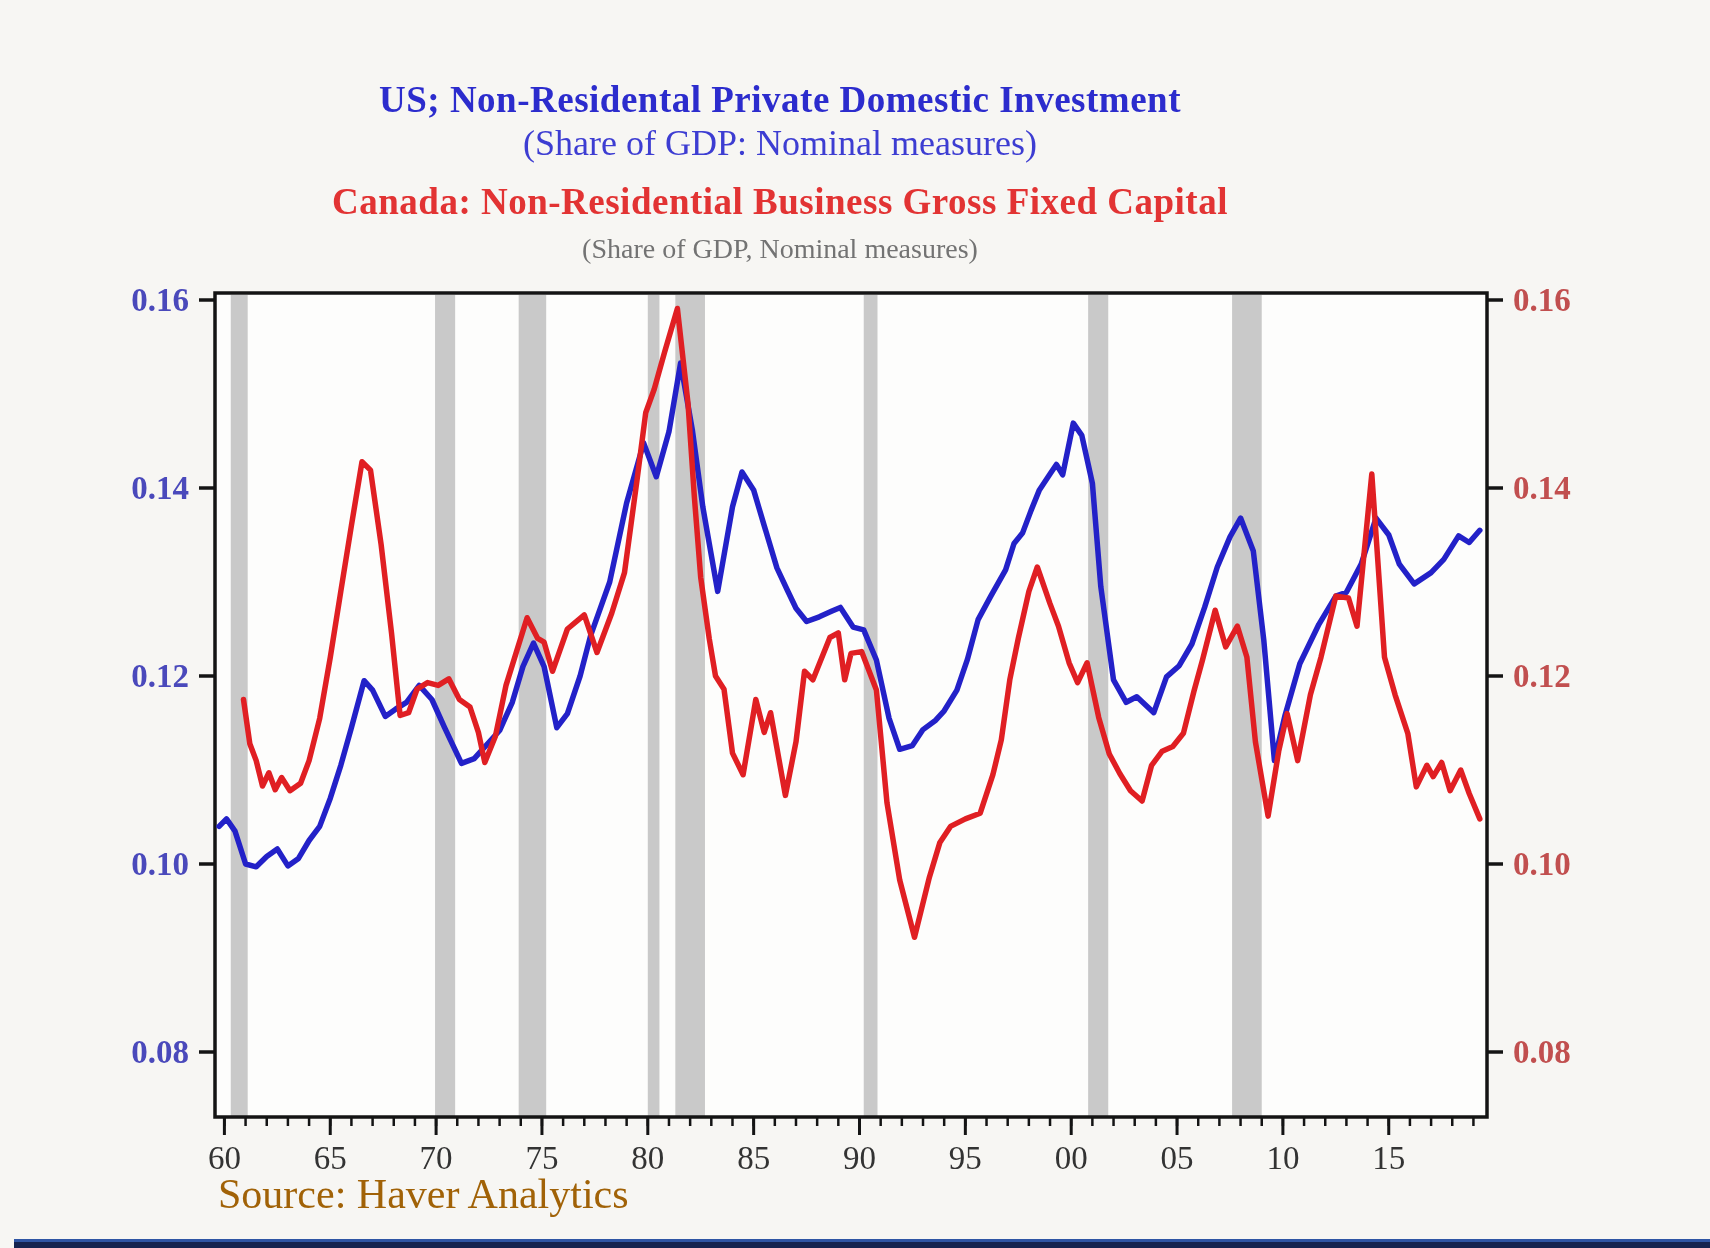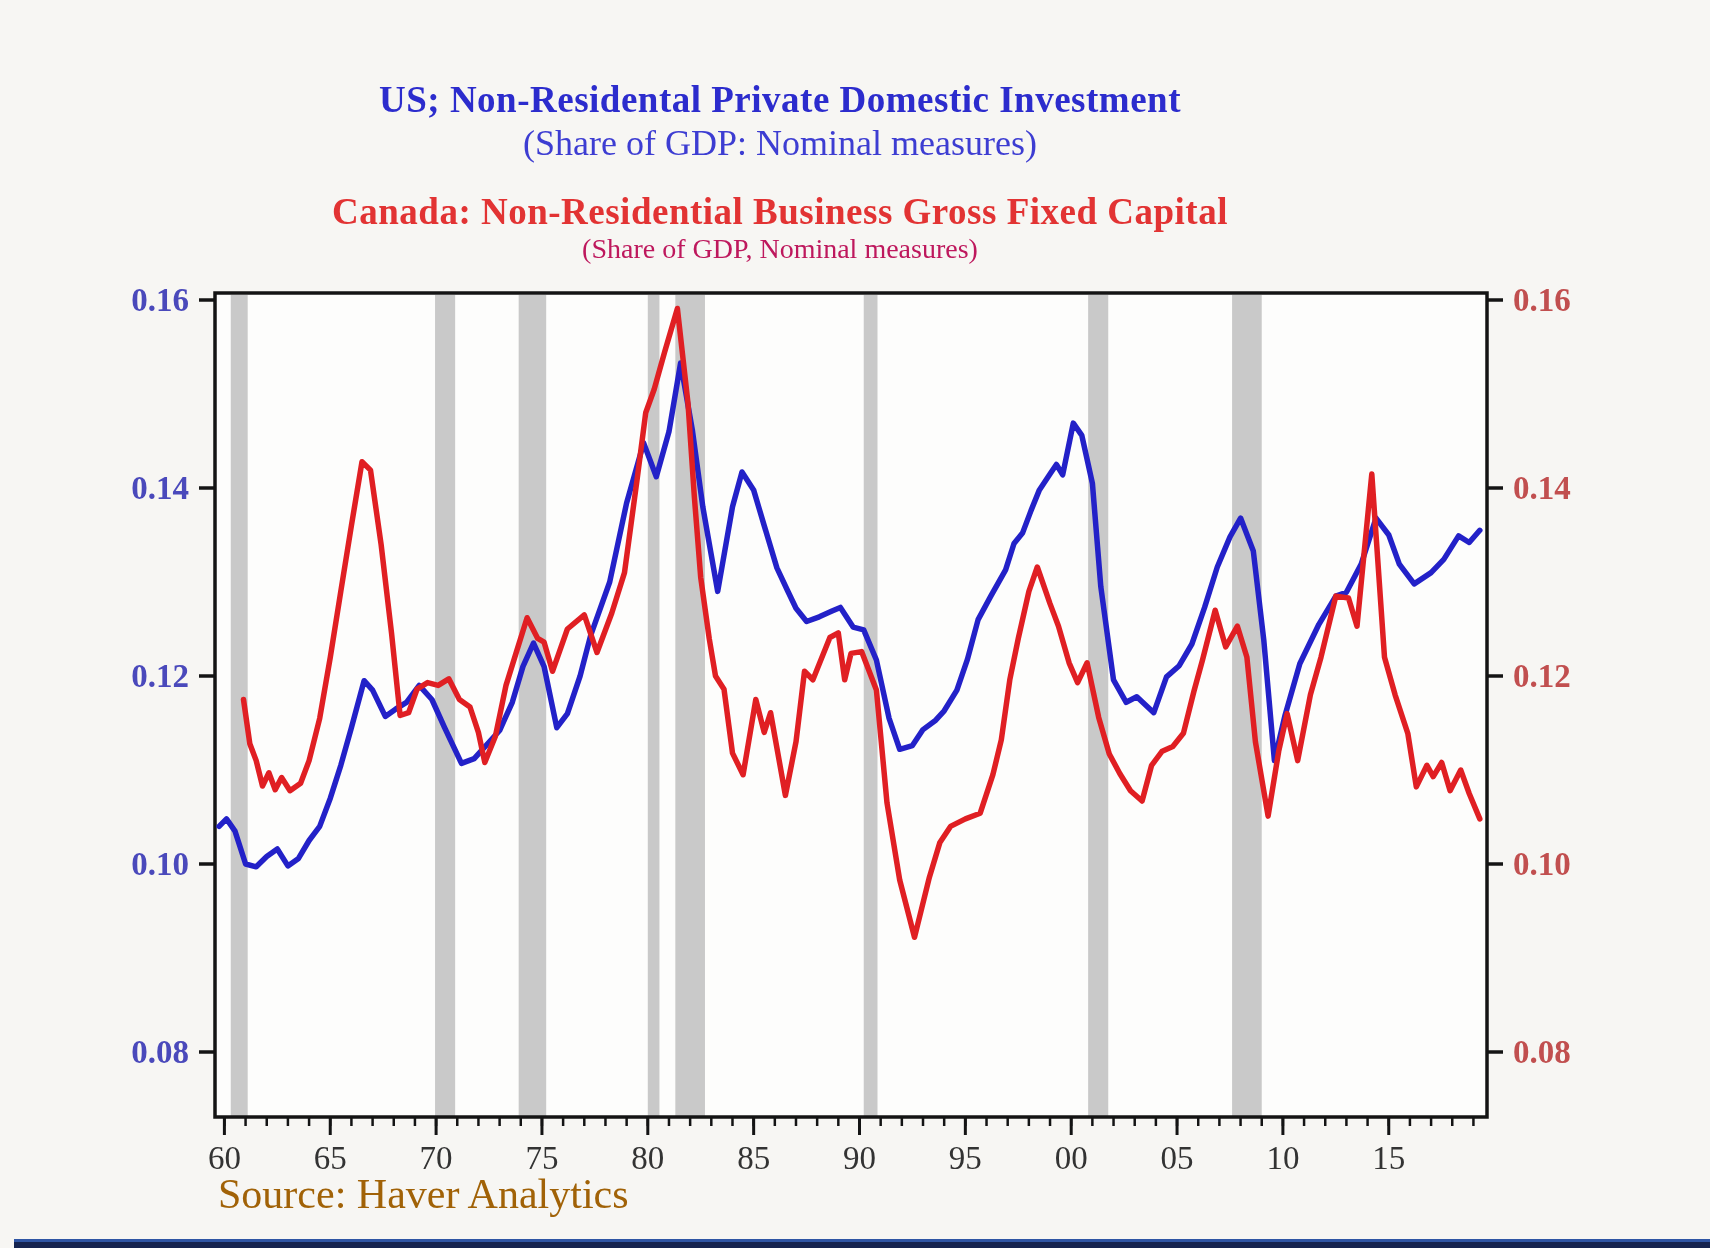--- a/index.html
+++ b/index.html
@@ -4,37 +4,37 @@
 <style>
   html,body{margin:0;padding:0;background:#e9e9e9;}
   .stage{
     position:relative;width:1710px;height:1248px;overflow:hidden;
     background:#f7f6f3;
     font-family:Liberation Serif, serif;
   }
   .title-block{position:absolute;left:120px;top:0;width:1320px;text-align:center;}
   .us-title{position:absolute;top:78px;width:100%;font-size:37px;font-weight:700;letter-spacing:0.5px;}
   .us-subtitle{position:absolute;top:122px;width:100%;font-size:36px;font-weight:400;}
-  .ca-title{position:absolute;top:190px;width:100%;font-size:37px;font-weight:700;letter-spacing:0.5px;}
+  .ca-title{position:absolute;top:180px;width:100%;font-size:37px;font-weight:700;letter-spacing:0.5px;}
   .ca-subtitle{position:absolute;top:233px;width:100%;font-size:28px;font-weight:400;}
   svg.chart{position:absolute;left:0;top:0;}
   .source-note{position:absolute;left:218px;top:1170px;font-size:42px;color:#a16207;}
   .footer-bar{position:absolute;left:14px;right:0;bottom:0;height:9px;background:#15234f;}
   .footer-bar-highlight{position:absolute;left:0;top:0;width:100%;height:3px;background:#2f55a4;}
 </style>
 </head>
 <body>
 
 <div class="stage">
 
   <div class="title-block">
     <div class="us-title" style="color: rgb(44, 44, 205);">US; Non-Residental Private Domestic Investment</div>
     <div class="us-subtitle" style="color: rgb(61, 61, 210);">(Share of GDP: Nominal measures)</div>
     <div class="ca-title" style="color: rgb(226, 51, 51);">Canada: Non-Residential Business Gross Fixed Capital</div>
-    <div class="ca-subtitle" style="color: #be185d;">(Share of GDP, Nominal measures)</div>
+    <div class="ca-subtitle" style="color: #737373;">(Share of GDP, Nominal measures)</div>
   </div>
 
   <svg class="chart" id="chart" width="1710" height="1248" viewBox="0 0 1710 1248">
       <rect x="215" y="293" width="1272" height="824" fill="#fdfdfc"></rect>
       <rect x="230.75099999999904" y="295" width="16.93599999999904" height="821" fill="#c9c9c9"></rect>
       <rect x="435.04150000000095" y="295" width="20.111500000001" height="821" fill="#c9c9c9"></rect>
       <rect x="518.663000000002" y="295" width="27.52099999999905" height="821" fill="#c9c9c9"></rect>
       <rect x="647.8000000000001" y="295" width="11.643499999998994" height="821" fill="#c9c9c9"></rect>
       <rect x="675.3209999999991" y="295" width="29.638000000001853" height="821" fill="#c9c9c9"></rect>
       <rect x="863.734000000001" y="295" width="13.760499999997137" height="821" fill="#c9c9c9"></rect>

